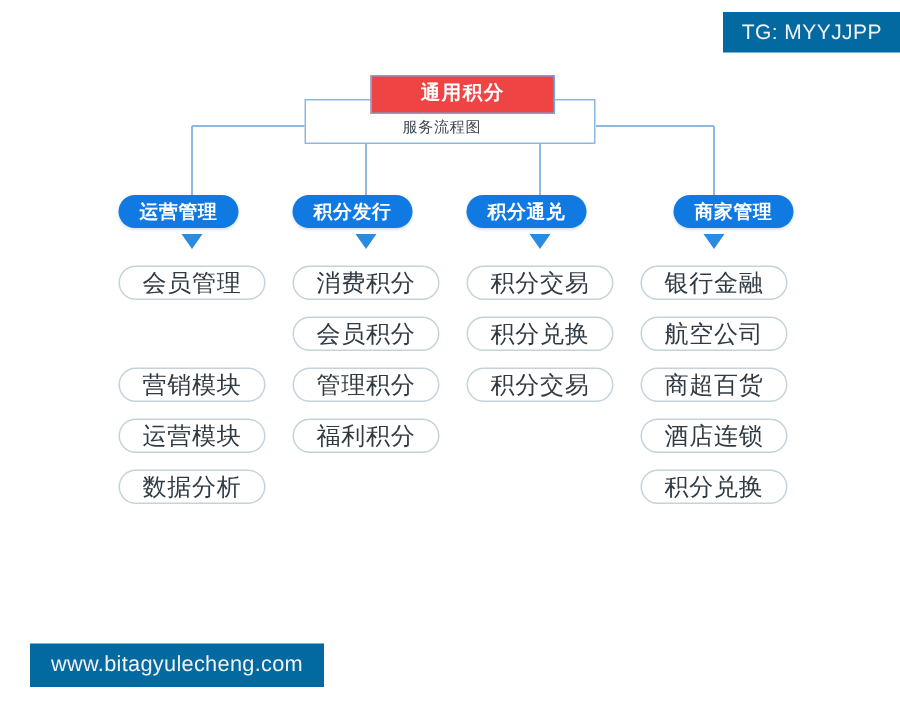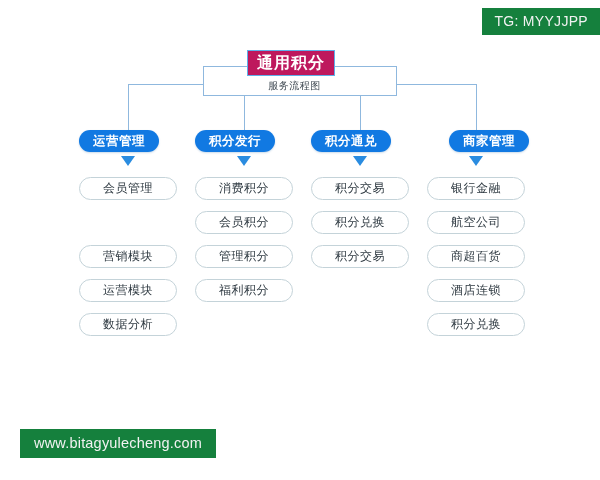--- a/index.html
+++ b/index.html
@@ -50,27 +50,27 @@
     line-height: 16px;
     text-align: center;
     font-size: 10px;
     color: #3d4750;
     letter-spacing: 0.5px;
   }
   .title-badge {
     position: absolute;
     left: 247px;
     top: 50px;
-    width: 88px;
+    width: 123px;
     height: 26px;
-    background: #be185d;
+    background: #ef4444;
     border: 1px solid #5fb0ea;
     box-sizing: border-box;
     color: #ffffff;
-    font-size: 16px;
+    font-size: 13px;
     font-weight: bold;
     line-height: 24px;
     text-align: center;
     letter-spacing: 1px;
   }
 
   
   .cat-pill {
     position: absolute;
     width: 80px;
@@ -96,31 +96,31 @@
 
   
   .item-pill {
     position: absolute;
     width: 98px;
     height: 23px;
     border-radius: 12px;
     border: 1px solid #c4d3d9;
     background: #ffffff;
     color: #2f3a42;
-    font-size: 12px;
+    font-size: 16px;
     line-height: 21px;
     text-align: center;
     box-sizing: border-box;
     letter-spacing: 0.5px;
   }
 
   
   .watermark {
     position: absolute;
-    background: #15803d;
+    background: #0369a1;
     color: #f2f2f2;
     font-family: "Liberation Sans", sans-serif;
   }
   #wm-top {
     right: 0;
     top: 8px;
     padding: 5px 12px 6px 12px;
     font-size: 14px;
     letter-spacing: 0.3px;
   }

